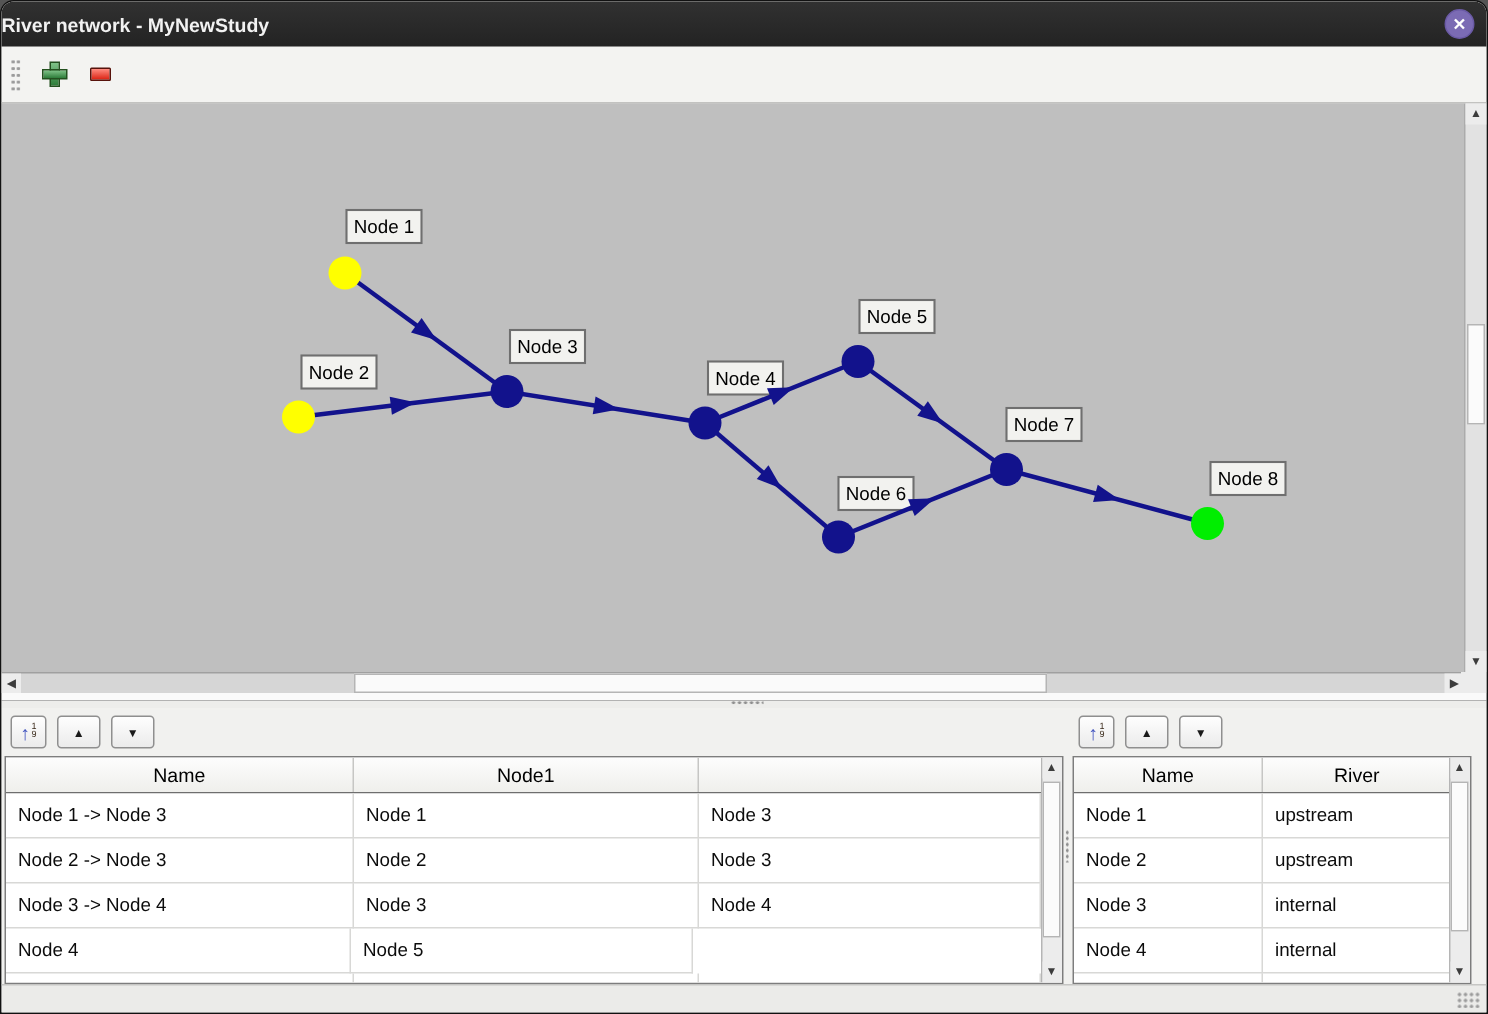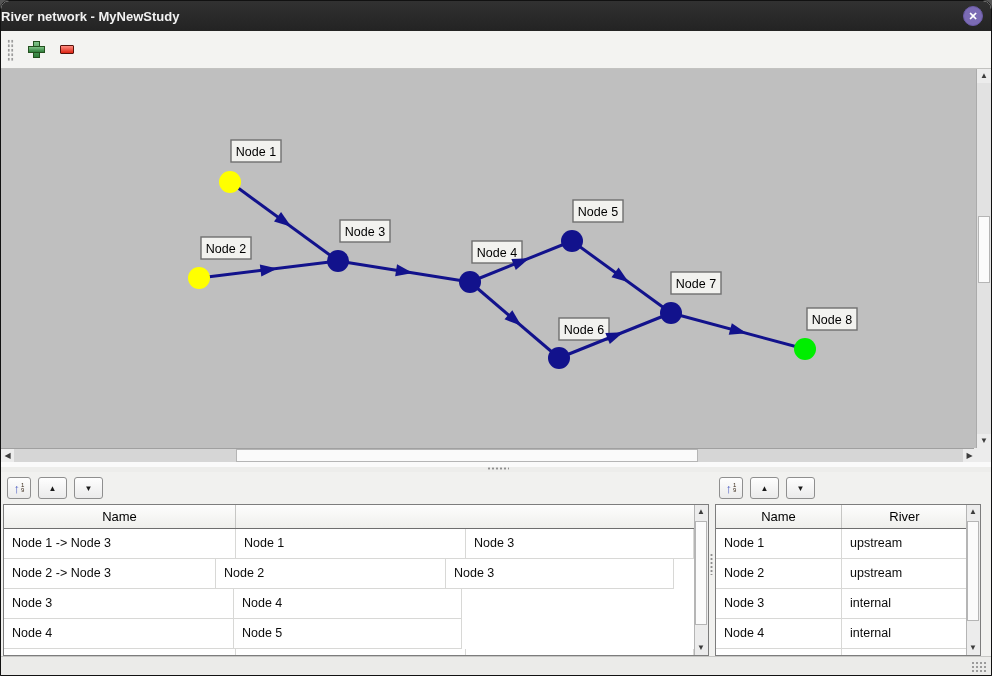--- a/index.html
+++ b/index.html
@@ -185,33 +185,35 @@
         <button class="tbtn wide">
             <span>▲</span>
           </button>
         <button class="tbtn wide">
             <span>▼</span>
           </button>
       </div>
       <div class="table-wrap">
         <div class="thead">
             <div class="th" style="width: 232px;">Name</div>
+            <div class="th" style="width: 230px;">Node1</div>
           </div>
         <div class="tbody">
             <div class="tr">
               <div class="td" style="width: 232px;">Node 1 -&gt; Node 3</div>
               <div class="td" style="width: 230px;">Node 1</div>
               <div class="td" style="width: 228px;">Node 3</div>
             </div>
             <div class="tr">
-              <div class="td" style="width: 212px;">Node 2 -&gt; Node 3</div>
+              <div class="td" style="width: 232px;">Node 2 -&gt; Node 3</div>
               <div class="td" style="width: 230px;">Node 2</div>
               <div class="td" style="width: 228px;">Node 3</div>
             </div>
             <div class="tr">
+              <div class="td" style="width: 232px;">Node 3 -&gt; Node 4</div>
               <div class="td" style="width: 230px;">Node 3</div>
               <div class="td" style="width: 228px;">Node 4</div>
             </div>
             <div class="tr">
               <div class="td" style="width: 230px;">Node 4</div>
               <div class="td" style="width: 228px;">Node 5</div>
             </div>
             <div class="tr">
               <div class="td" style="width: 232px;"></div>
               <div class="td" style="width: 230px;"></div>

